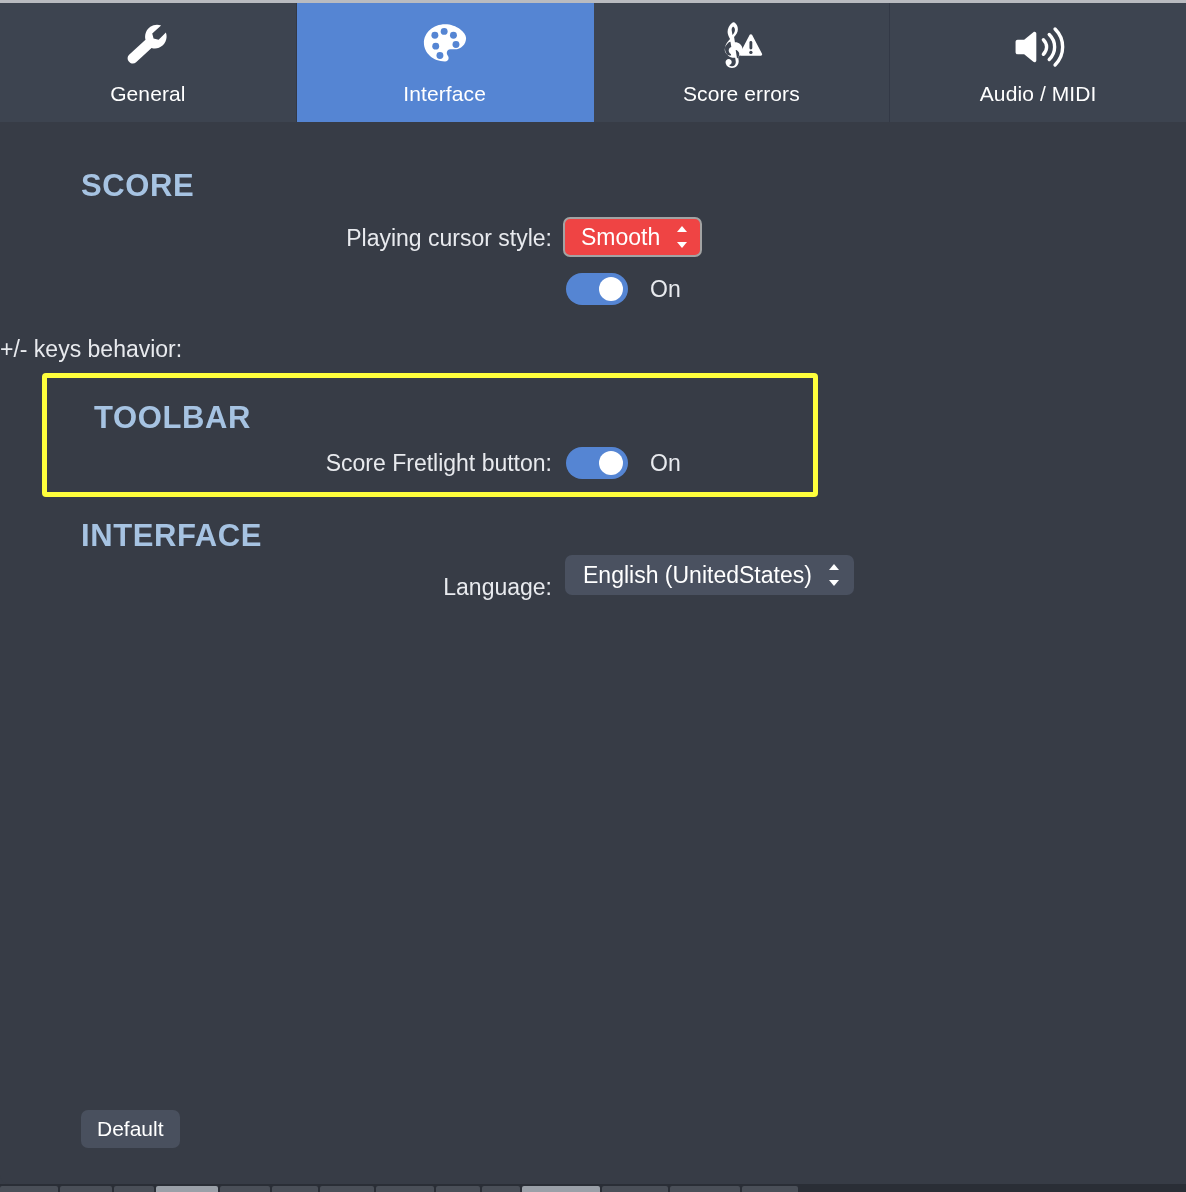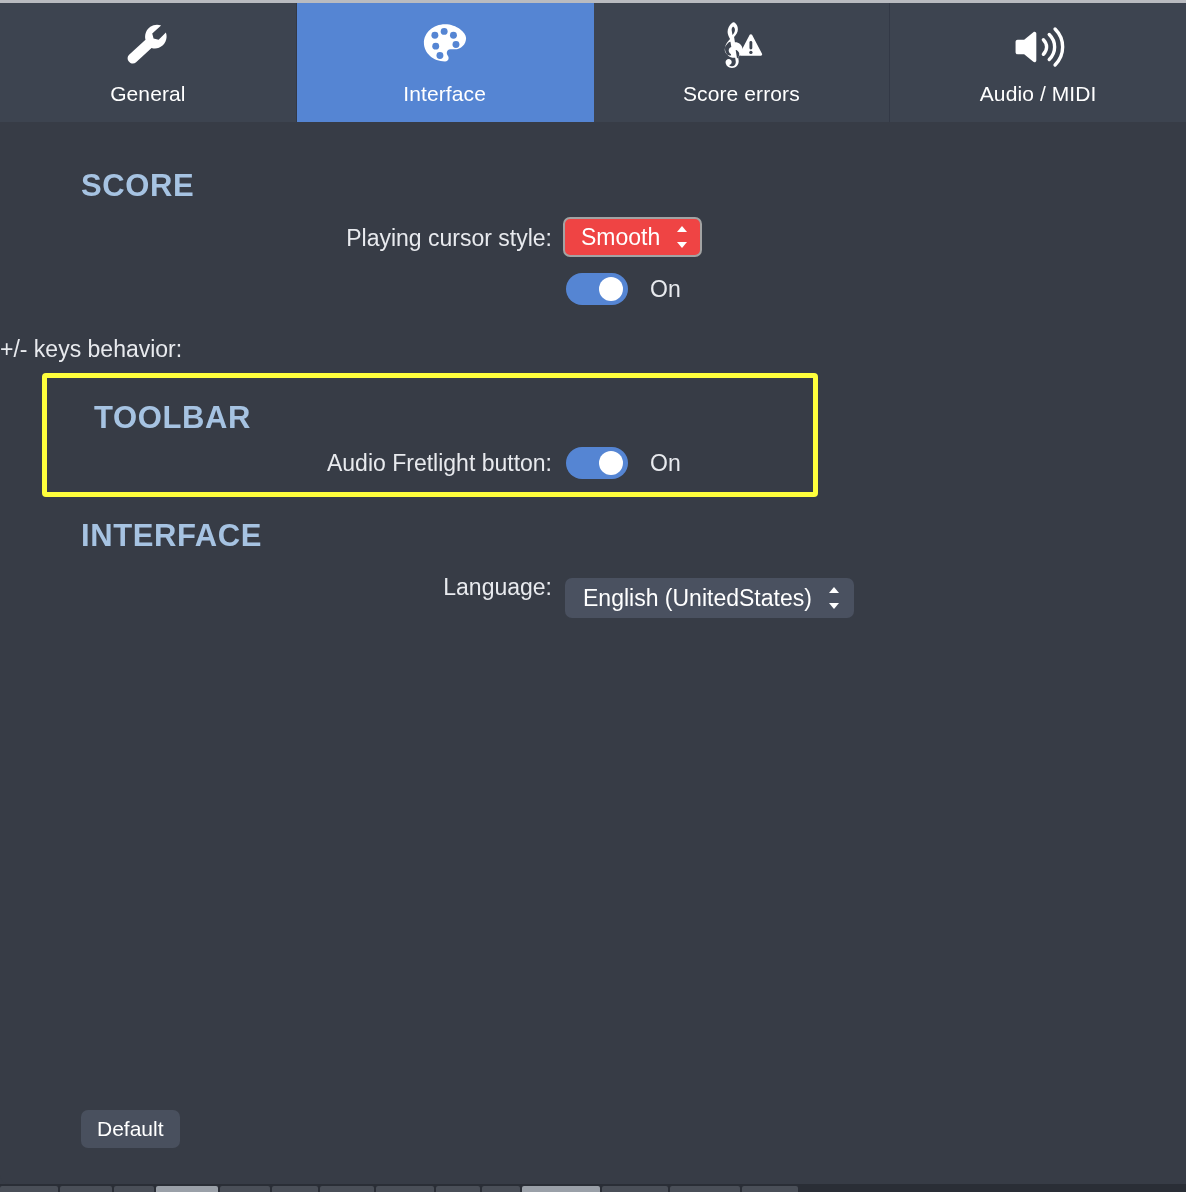--- a/index.html
+++ b/index.html
@@ -300,35 +300,35 @@
 
     <div class="row" style="left:0; top:207px; width:552px; justify-content:flex-start;">
       <span class="row-label">+/- keys behavior:</span>
     </div>
 
     <div class="highlight-box" style="left:42px; top:251px; width:776px; height:124px;"></div>
 
     <div class="section-title" style="left:94px; top:278px;">TOOLBAR</div>
 
     <div class="row" style="left:0; top:321px; width:552px; justify-content:flex-end;">
-      <span class="row-label">Audio Fretlight button:</span>
+      <span class="row-label">Score Fretlight button:</span>
     </div>
     <div class="row" style="left:566px; top:321px;">
       <span class="switch">
         <span class="knob"></span>
       </span>
       <span class="switch-state">On</span>
     </div>
 
     <div class="section-title" style="left:81px; top:396px;">INTERFACE</div>
 
     <div class="row" style="left:0; top:445px; width:552px; justify-content:flex-end;">
       <span class="row-label">Language:</span>
     </div>
-    <div class="select" style="position:absolute; left:565px; top:456px;">
+    <div class="select" style="position:absolute; left:565px; top:433px;">
       <span>English (UnitedStates)</span>
       <span class="chev">
         <svg width="16" height="28" viewBox="0 0 16 28">
           <path fill="#ffffff" d="M8 3l5 6H3z"></path>
           <path fill="#ffffff" d="M8 25l-5-6h10z"></path>
         </svg>
       </span>
     </div>
 
     <div class="default-btn">

